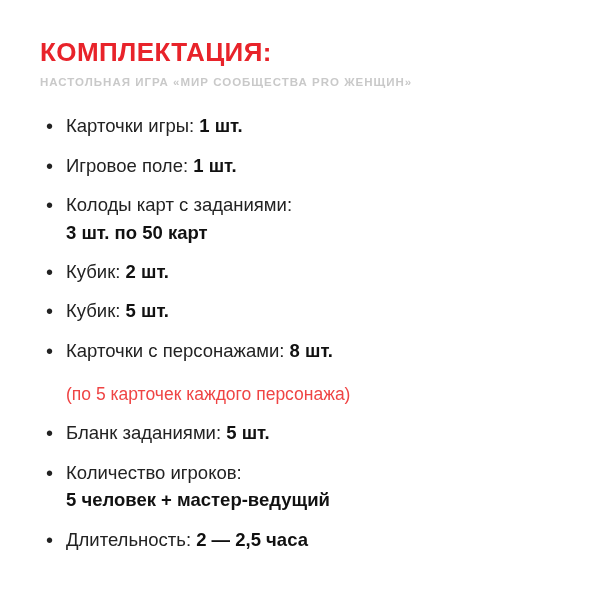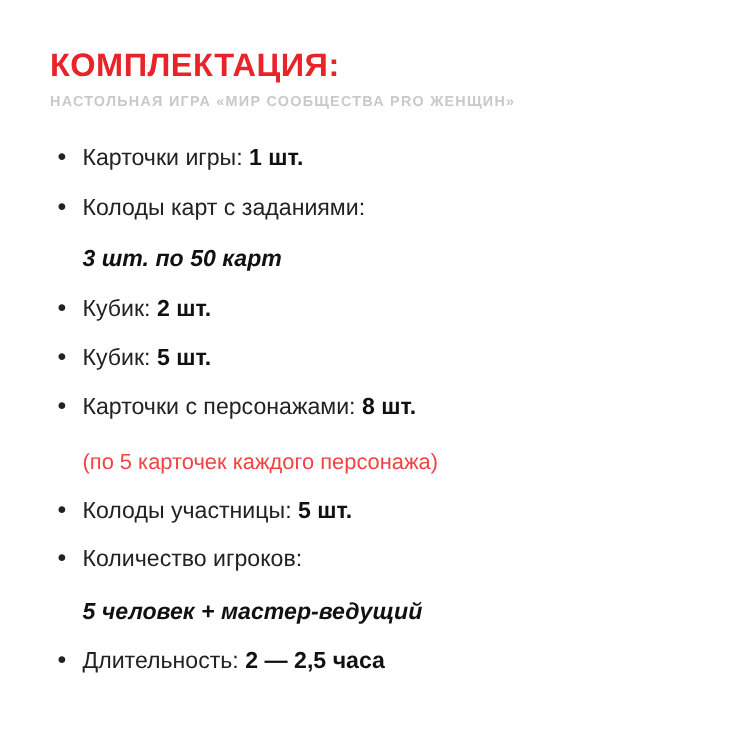--- a/index.html
+++ b/index.html
@@ -61,22 +61,21 @@
   }
   .strong {
     font-weight: bold;
     color: #111111;
     text-align: right;
   }
   .line2 {
     display: block;
     font-weight: bold;
     color: #111111;
-    margin-top: 17px;
-    font-style: italic;
+    margin-top: 3px;
   }
   .note {
     display: block;
     color: #ef4444;
     font-size: 17.5px;
     margin-top: 20px;
   }
 </style>
 </head>
 <body>
@@ -85,41 +84,44 @@
 
   <h1 class="title">КОМПЛЕКТАЦИЯ:</h1>
   <div class="subtitle">НАСТОЛЬНАЯ ИГРА «МИР СООБЩЕСТВА PRO ЖЕНЩИН»</div>
 
   <ul class="items">
 
     <li>
       <span>Карточки игры: </span><span class="strong">1 шт.</span>
     </li>
 
+    <li>
+      <span>Игровое поле: </span><span class="strong">1 шт.</span>
+    </li>
 
     <li>
       <span>Колоды карт с заданиями:</span>
       <span class="line2">3 шт. по 50 карт</span>
     </li>
 
     <li>
       <span>Кубик: </span><span class="strong">2 шт.</span>
     </li>
 
     <li>
       <span>Кубик: </span><span class="strong">5 шт.</span>
     </li>
 
     <li>
       <span>Карточки с персонажами: </span><span class="strong">8 шт.</span>
       <span class="note">(по 5 карточек каждого персонажа)</span>
     </li>
 
     <li>
-      <span>Колоды участницы: </span><span class="strong">5 шт.</span>
+      <span>Бланк заданиями: </span><span class="strong">5 шт.</span>
     </li>
 
     <li>
       <span>Количество игроков:</span>
       <span class="line2">5 человек + мастер-ведущий</span>
     </li>
 
     <li>
       <span>Длительность: </span><span class="strong">2 — 2,5 часа</span>
     </li>

